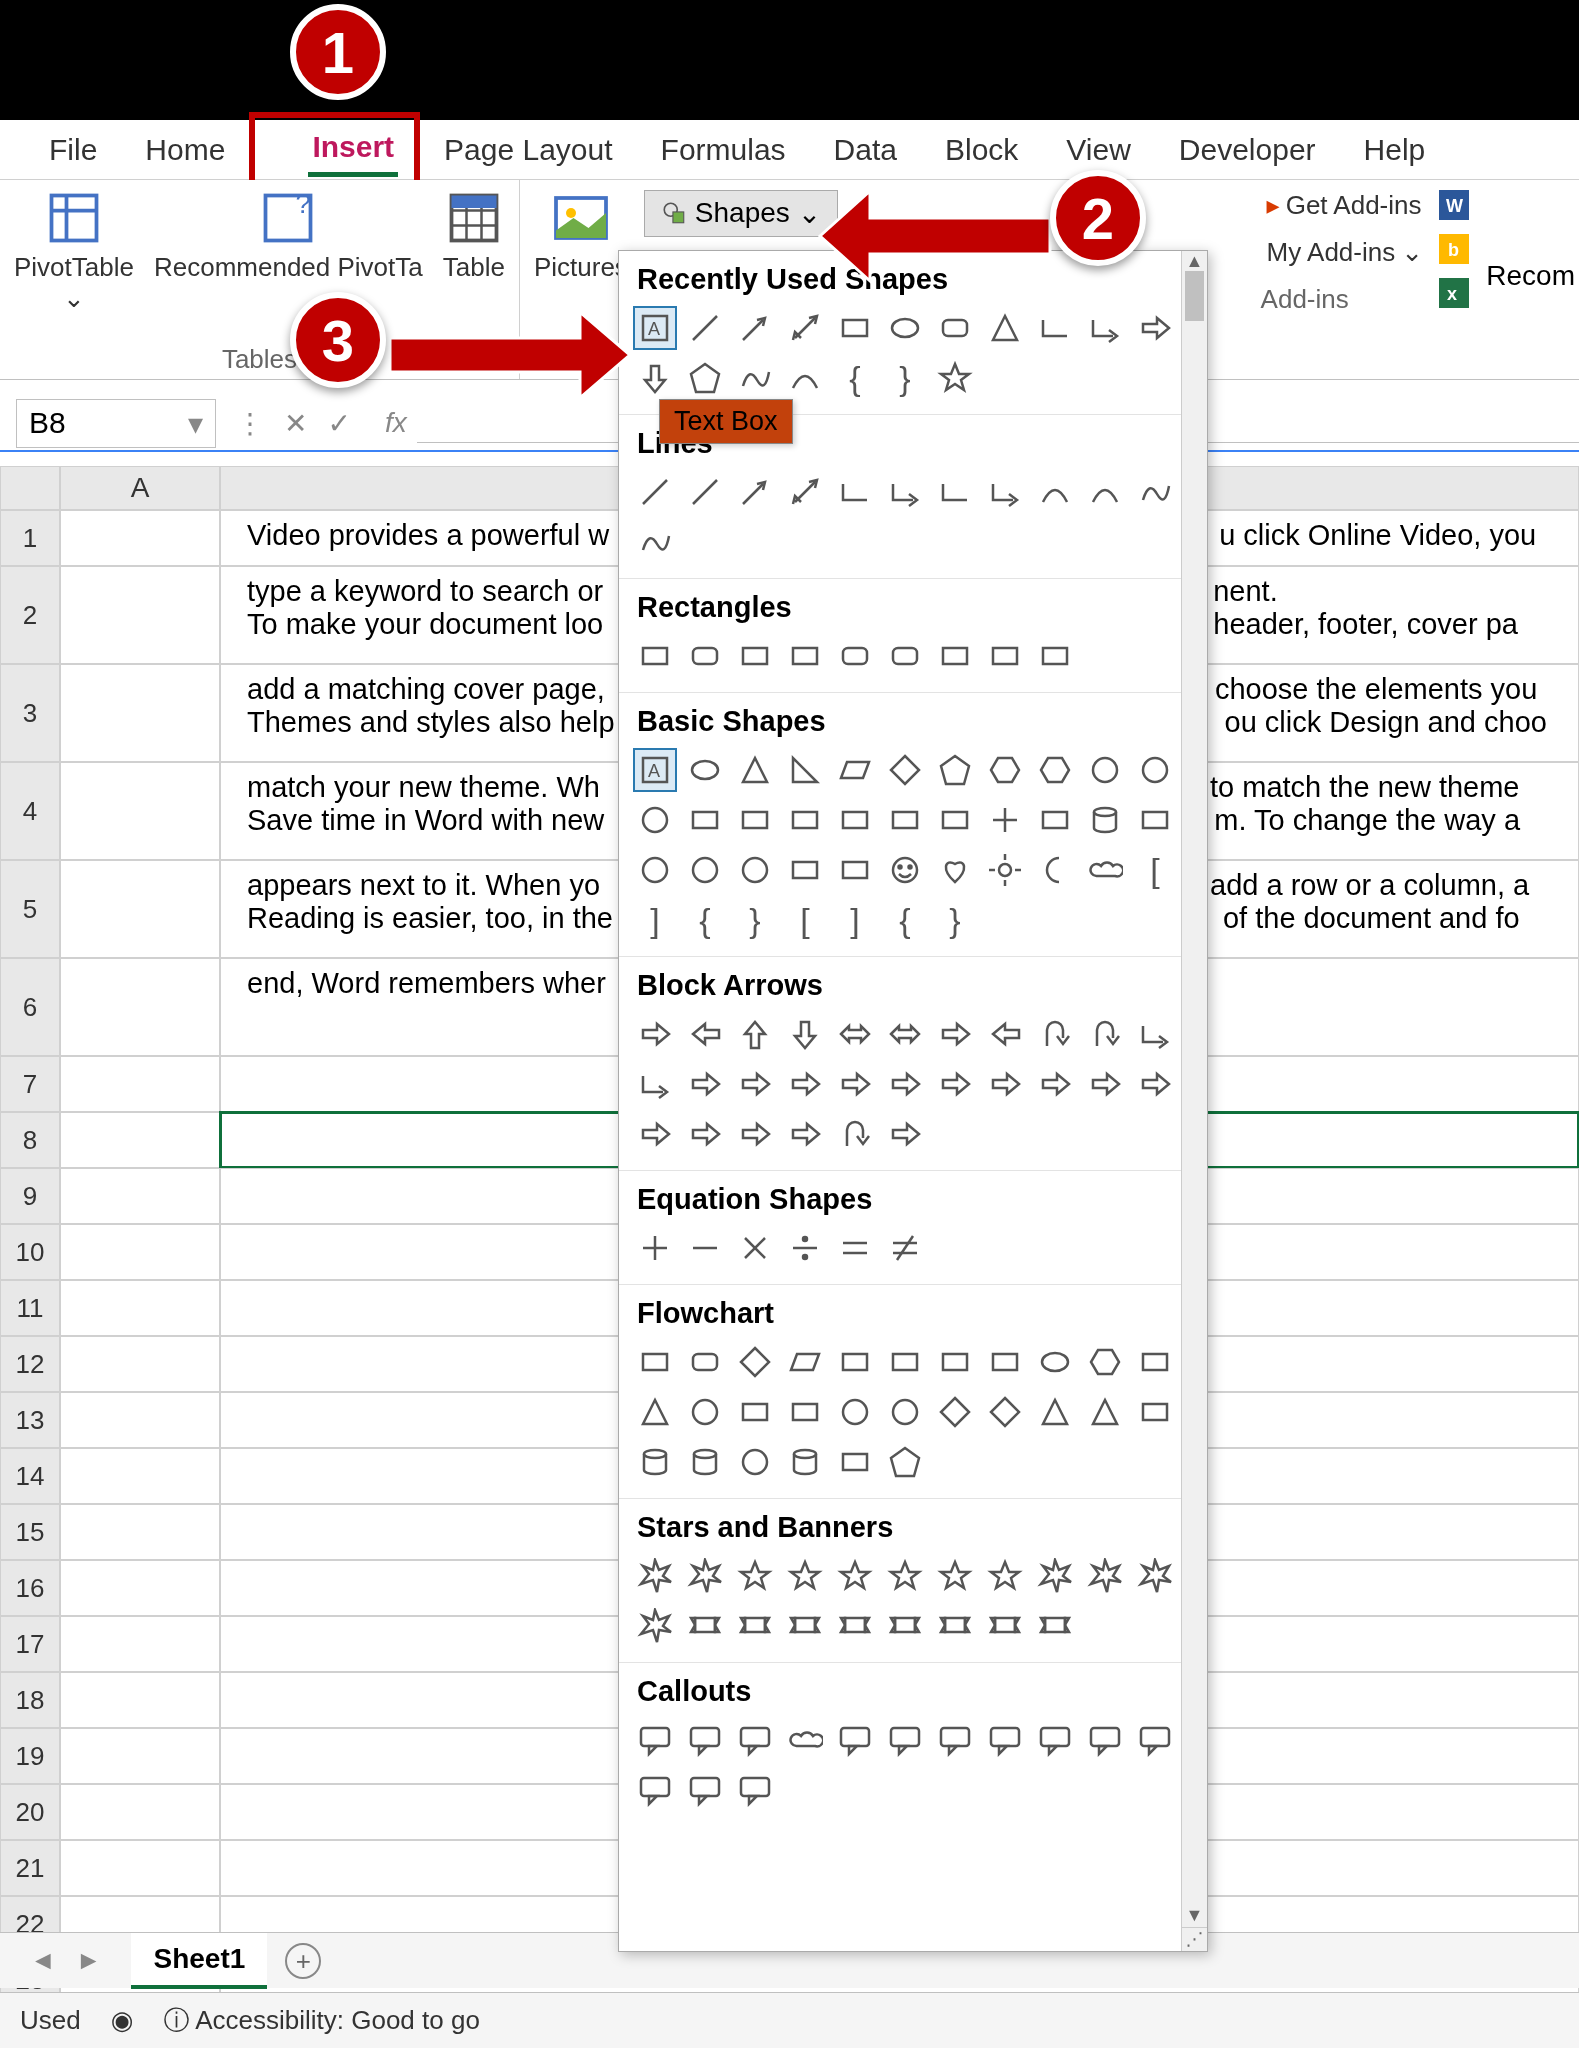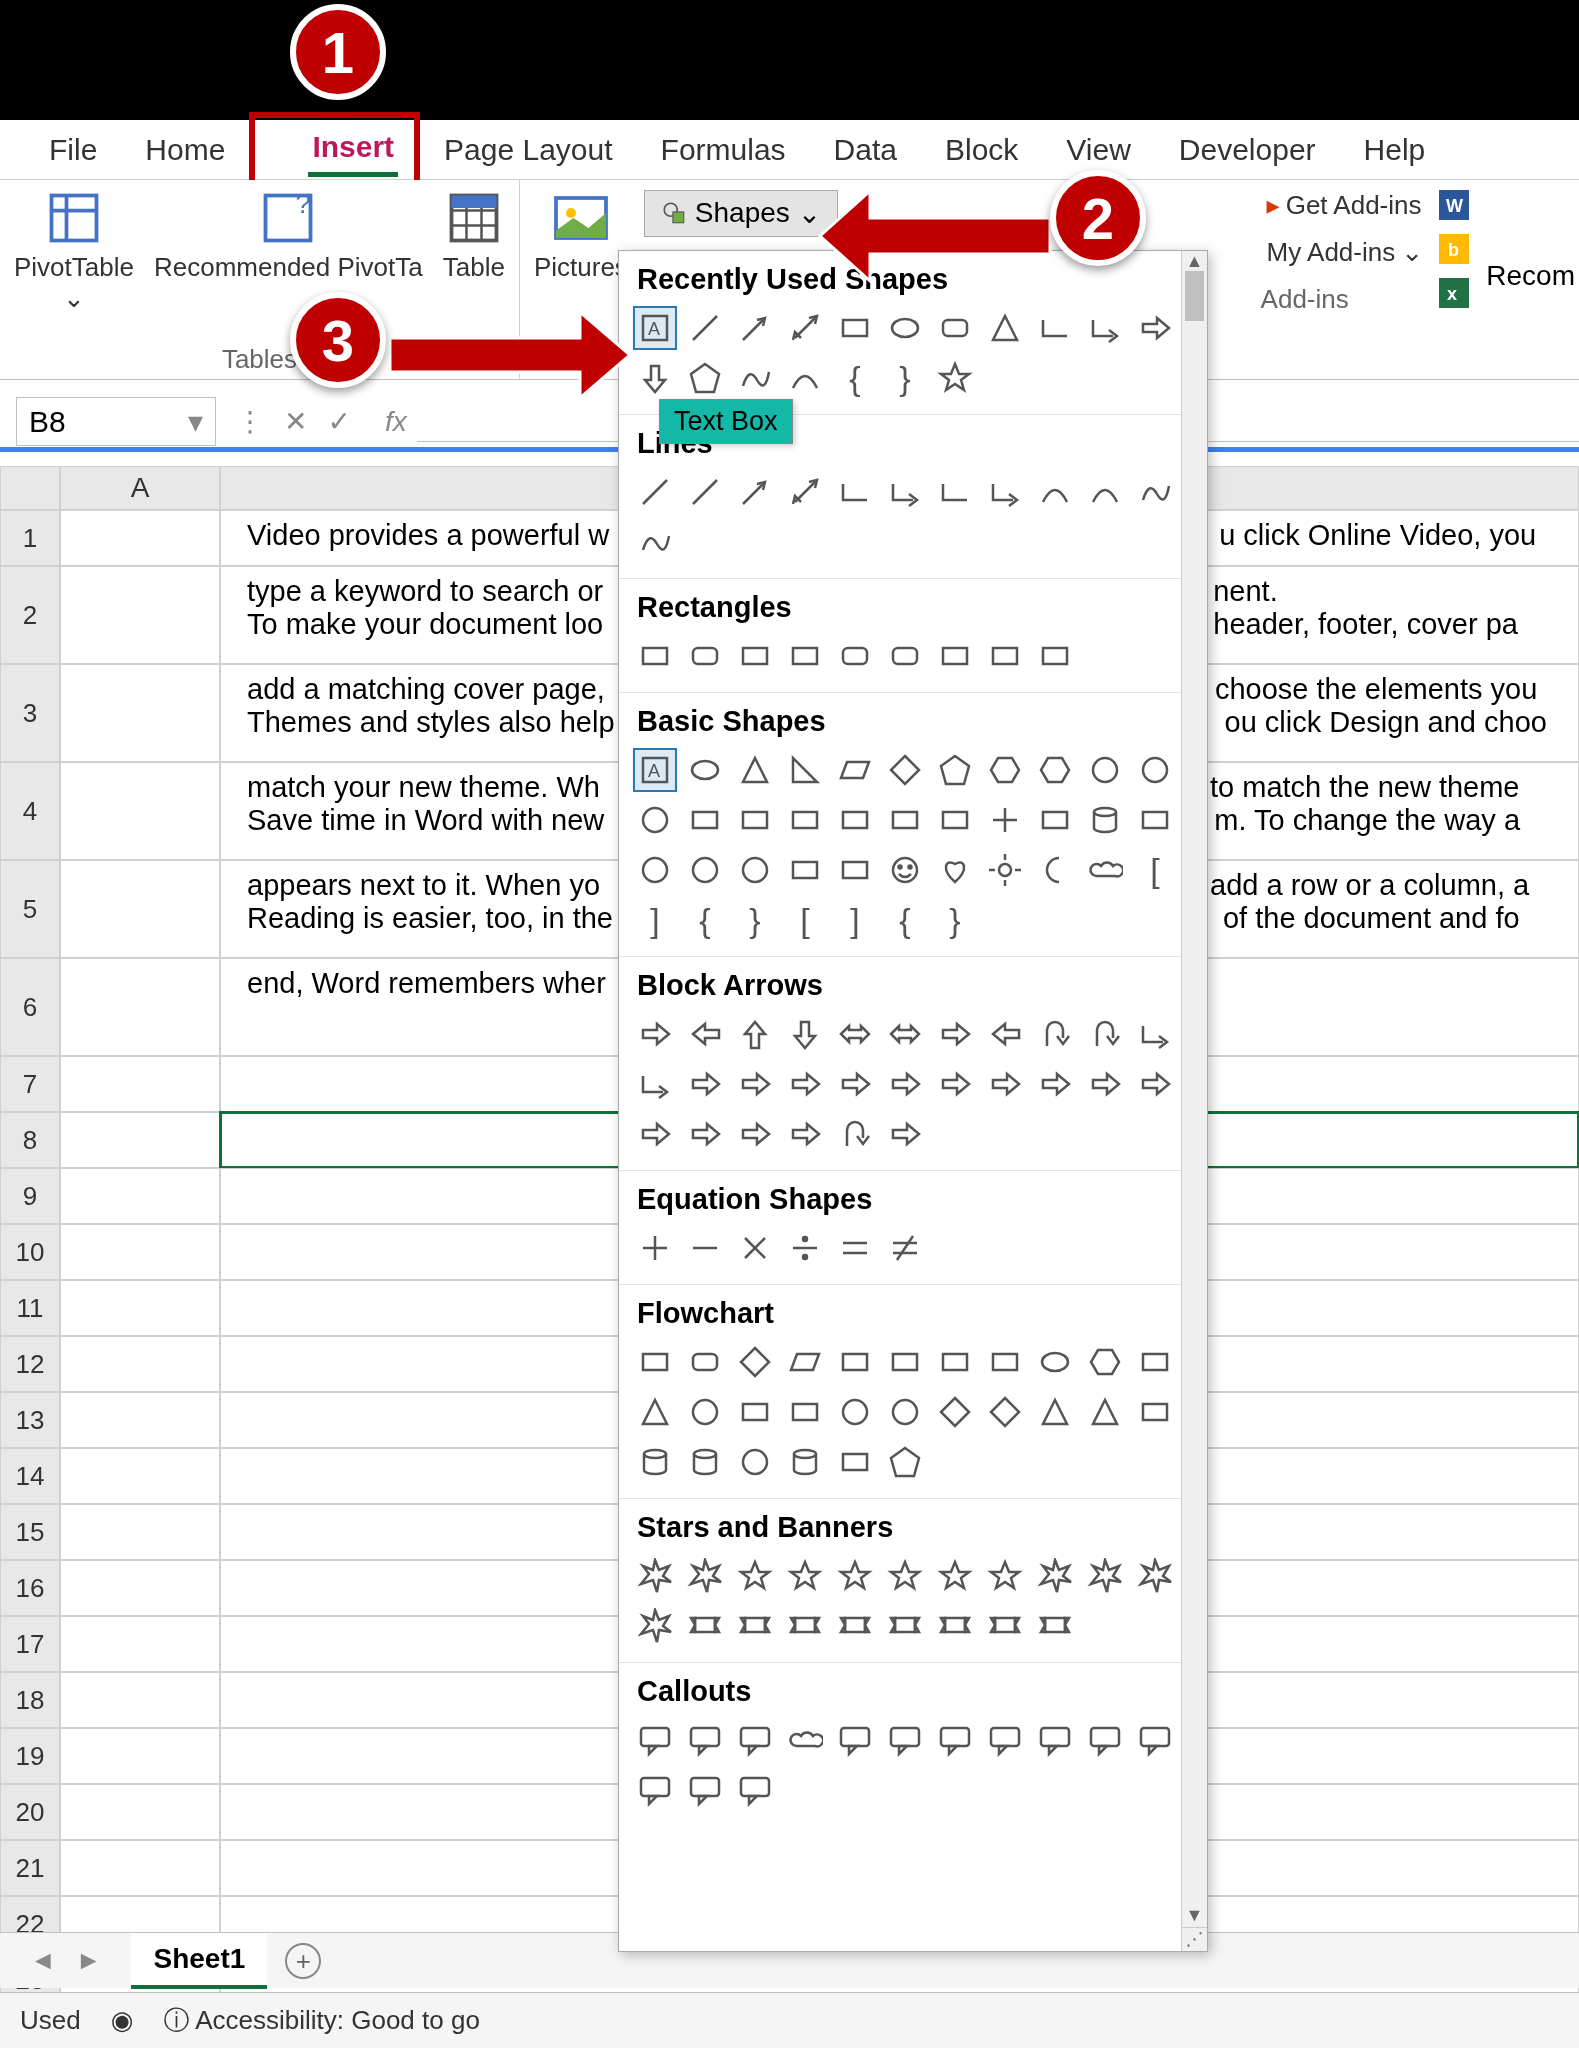--- a/index.html
+++ b/index.html
@@ -15,21 +15,21 @@
   .ribbon-body { height: 200px; display: flex; border-bottom: 1px solid #c0c0c0; background: #fff; position: relative; }
   .ribbon-group { display: flex; flex-direction: column; align-items: center; padding: 8px 14px 4px 14px; border-right: 1px solid #d0d0d0; }
   .group-buttons { display: flex; gap: 20px; flex: 1; align-items: flex-start; }
   .rbtn { display: flex; flex-direction: column; align-items: center; font-size: 26px; color: #333; cursor: pointer; }
   .rbtn-icon { width: 60px; height: 60px; margin-bottom: 4px; }
   .group-label { font-size: 26px; color: #666; padding-top: 4px; }
   
   .shapes-btn { display: inline-flex; align-items: center; gap: 8px; background: #e4e4e4; padding: 6px 16px; font-size: 28px; border: 1px solid #aaa; }
   .small-side-btn { font-size: 26px; color: #333; padding: 4px 6px; display: flex; align-items: center; gap: 6px;}
   
-  .formula-bar { display: flex; align-items: center; height: 56px; border-bottom: 5px solid #3b82f6; margin-top: 16px; }
+  .formula-bar { display: flex; align-items: center; height: 56px; border-bottom: 2px solid #3b82f6; margin-top: 16px; }
   .namebox { width: 200px; border: 1px solid #c0c0c0; margin-left: 16px; padding: 6px 12px; font-size: 30px; display:flex; justify-content:space-between; align-items:center;}
   .fx-icons { display:flex; gap:20px; margin-left: 20px; color:#888; font-size:28px; align-items:center;}
   .fx-label { font-style: italic; font-size: 28px; margin-left: 14px; }
   
   .sheet-area { position: relative; }
   .col-headers { display: flex; margin-top: 14px; height: 44px; }
   .corner { width: 60px; border: 1px solid #d0d0d0; background: #e8e8e8; }
   .colh { border: 1px solid #d0d0d0; background: #e8e8e8; text-align:center; font-size:28px; color:#333; line-height:42px; }
   .rows { }
   .row { display:flex; height: 56px; }
@@ -46,21 +46,21 @@
   
   
   .shapes-drop { position:absolute; left:618px; top:250px; width:590px; background:#fff; border:1px solid #aaa; box-shadow:3px 3px 12px rgba(0,0,0,.25); z-index:50; font-size:26px;}
   .shapes-scroll { overflow-y: auto; height: 1700px;}
   .sd-section { padding: 12px 18px 6px 18px; font-weight:600; font-size:29px; }
   .sd-icons { display:flex; flex-wrap:wrap; padding: 4px 14px 14px 14px; gap:6px; }
   .sd-icon { width:44px; height:44px; border:none; display:flex; align-items:center; justify-content:center; color:#555; font-size:34px;}
   .sd-icon.sel { border:2px solid #2a7ab0; background:#dceaf5; }
   .sd-icon svg { width:36px; height:36px; stroke:#555; fill:none; stroke-width:2.5; }
   .sd-icons.rows-even { border-bottom:1px solid #e3e3e3; }
-  .tooltip { position:absolute; background:#14b8a6; border:1px solid #888; padding:6px 14px; font-size:27px; box-shadow:2px 2px 6px rgba(0,0,0,.2);}
+  .tooltip { position:absolute; background:#c2410c; border:1px solid #888; padding:6px 14px; font-size:27px; box-shadow:2px 2px 6px rgba(0,0,0,.2);}
   .drop-scrollbar { position:absolute; right:0; top:0; bottom:0; width:26px; background:#f0f0f0; border-left:1px solid #ccc;}
   .drop-scrollbar .thumb { position:absolute; left:3px; right:3px; top:20px; height:50px; background:#c0c0c0;}
   .drop-scrollbar .arrow { position:absolute; left:0; right:0; height:24px; text-align:center; color:#666; font-size:18px;}
   
   
   .callout { position:absolute; z-index:100; }
   .circle-num { width:96px; height:96px; border-radius:50%; background:#c00000; border:6px solid #fff; color:#fff; font-size:58px; font-weight:700; display:flex; align-items:center; justify-content:center; box-shadow:0 4px 10px rgba(0,0,0,.4);}
   .big-arrow { fill:#c00000; stroke:#fff; stroke-width:3; }
 </style>
 </head>

